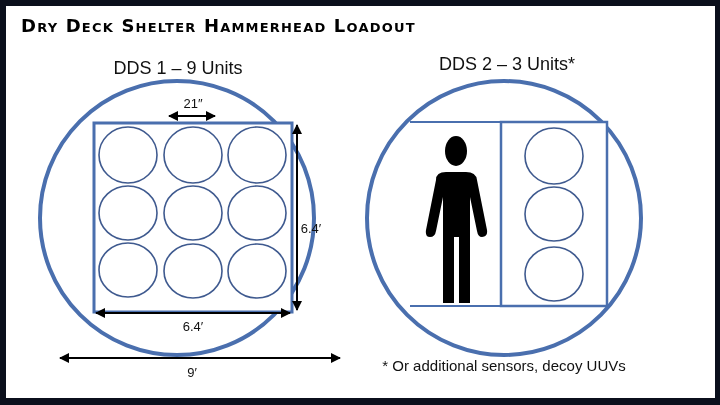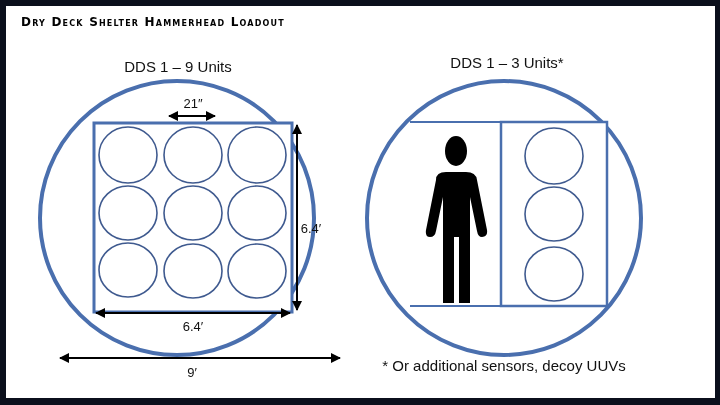--- a/index.html
+++ b/index.html
@@ -1,33 +1,33 @@
 <!DOCTYPE html>
 <html><head>
 <meta charset="utf-8">
 <style>
   html,body{margin:0;padding:0;}
   body{width:720px;height:405px;background:#0b0f1c;position:relative;overflow:hidden;font-family:"Liberation Sans",sans-serif;}
   .frame{position:absolute;left:6px;top:6px;width:709px;height:392px;background:#ffffff;}
-  .title{position:absolute;left:21px;top:15px;font-family:"DejaVu Sans",sans-serif;font-weight:bold;font-size:12px;letter-spacing:1.2px;font-variant:small-caps;color:#000;white-space:nowrap;}
+  .title{position:absolute;left:21px;top:15px;font-family:"DejaVu Sans",sans-serif;font-weight:bold;font-size:18px;letter-spacing:1.2px;font-variant:small-caps;color:#000;white-space:nowrap;}
   .label{position:absolute;font-family:"Liberation Sans",sans-serif;color:#111;white-space:nowrap;transform:translateX(-50%);}
-  .sub{font-size:15px;}
+  .sub{font-size:18px;}
   .dim{font-size:13px;}
   .note{font-size:15px;}
   svg{position:absolute;left:0;top:0;}
 </style>
 </head>
 <body>
 
 <div class="frame"></div>
 
 <div class="title">Dry Deck Shelter Hammerhead Loadout</div>
 
 <div class="label sub" style="left:178px;top:58px;">DDS 1 – 9 Units</div>
-<div class="label sub" style="left:507px;top:54px;">DDS 1 – 3 Units*</div>
+<div class="label sub" style="left:507px;top:54px;">DDS 2 – 3 Units*</div>
 
 <svg width="720" height="405" viewBox="0 0 720 405">
   <defs>
     <marker id="ah" viewBox="0 0 10 10" refX="9" refY="5" markerWidth="5" markerHeight="5" orient="auto-start-reverse">
       <path d="M0,0 L10,5 L0,10 z" fill="#000"></path>
     </marker>
   </defs>
 
   <g>
     <circle cx="177" cy="218" r="137" fill="none" stroke="#4a6fae" stroke-width="4"></circle>

